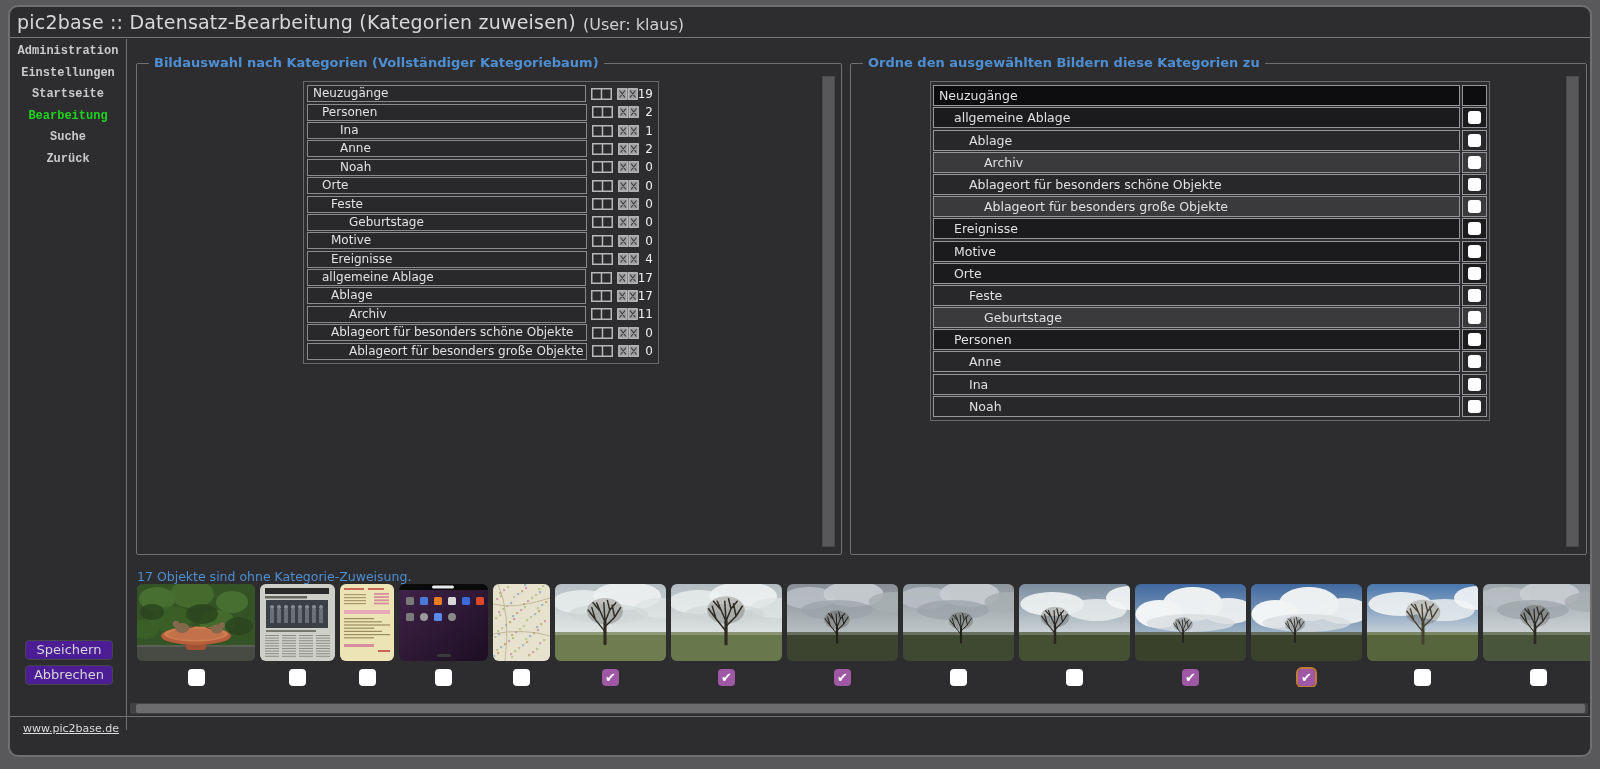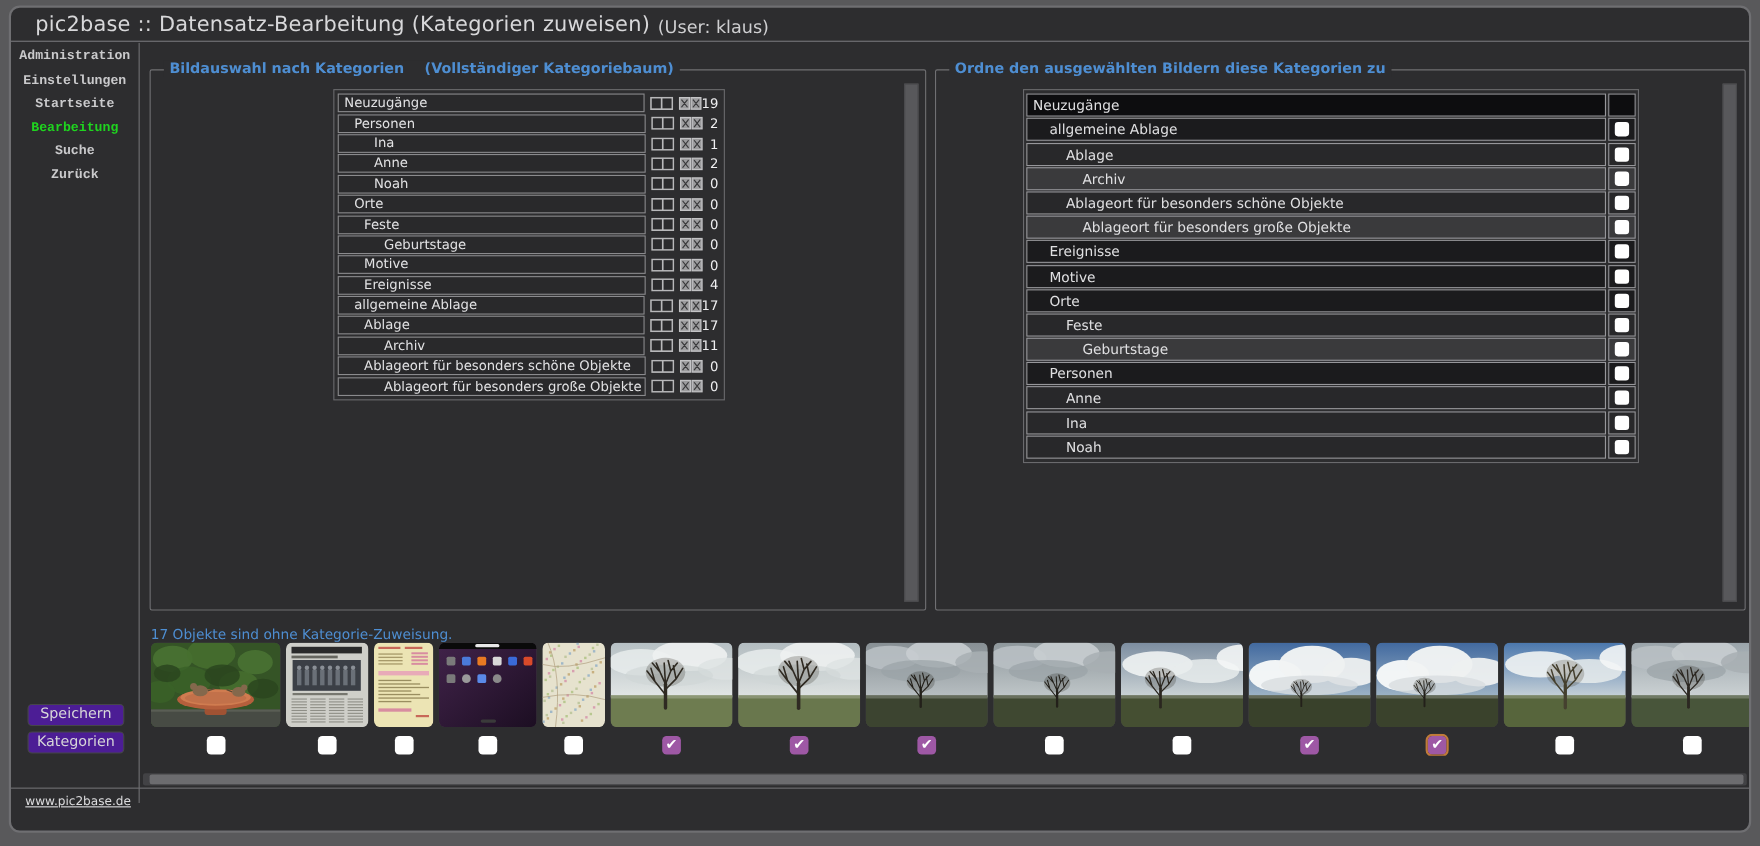--- a/index.html
+++ b/index.html
@@ -2,21 +2,21 @@
 <html><head>
 <meta charset="utf-8">
 <style>
   * { margin:0; padding:0; box-sizing:border-box; }
   html,body { width:1600px; height:769px; background:#59595b; overflow:hidden;
               font-family:"DejaVu Sans","Liberation Sans",sans-serif; }
   .window { position:absolute; left:8px; top:5px; width:1584px; height:752px;
             background:#2d2d2f; border:2px solid #6f6f72; border-radius:10px; overflow:hidden; }
   
   .titlebar { position:absolute; left:0; top:0; right:0; height:31px;
-              border-bottom:1px solid #77777a; display:flex; align-items:center; padding-left:22px; }
+              border-bottom:1px solid #77777a; display:flex; align-items:center; padding-left:7px; }
   .title-main { font-size:19px; color:#d8d8da; letter-spacing:.2px; }
   .title-user { font-size:16px; color:#cfcfd1; margin-left:7px; padding-top:4px; }
   
   .sidebar { position:absolute; left:0; top:32px; width:117px; bottom:25px;
              border-right:1px solid #707073; }
   .nav-item { text-align:center; font-size:12px; font-weight:bold; color:#cacacc;
               line-height:21.5px; cursor:default; }
   .nav-item.active { color:#1fd41f; }
   .nav-group-2 { position:absolute; top:346px; left:0; right:0; }
   .side-btn { position:absolute; left:15px; width:88px; height:20px; background:#4c1d95;
@@ -24,21 +24,21 @@
               text-align:center; line-height:18px; }
   #btn-save { top:601px; }
   #btn-cancel { top:626px; }
   
   .main { position:absolute; left:118px; top:32px; right:0; bottom:25px; }
   .fieldset { position:absolute; top:24px; height:492px; border:1px solid #707073; border-radius:2px; }
   .fs-left  { left:8px;  width:706px; }
   .fs-right { left:722px; width:737px; }
   .legend { position:absolute; top:-9px; left:12px; background:#2d2d2f; padding:0 5px;
             font-size:13px; font-weight:bold; color:#4e8ed2; white-space:nowrap; }
-  .legend .hint { margin-left:14px;text-align:center; }
+  .legend .hint { margin-left:0;text-align:center; }
   
   .ltable { position:absolute; left:166px; top:17px; width:356px;
             border:1px solid #6a6a6d; padding:2px 3px; }
   .lrow { display:flex; align-items:center; height:17.2px; margin:1.2px 0; }
   .lname { width:280px; height:17px; border:1px solid #8a8a8d; background:#29292b;
            font-size:12px; color:#e2e2e4; line-height:15px; overflow:hidden; white-space:nowrap; }
   .licon { display:inline-block; margin-left:5px; line-height:0; }
   .lcount { flex:1; text-align:right; font-size:12px; color:#f0f0f2; padding-right:2px; }
   .vscroll { position:absolute; width:13px; top:12px; height:471px; background:#58585b;
              border:1px solid #4a4a4d; }
@@ -87,21 +87,21 @@
   <div class="sidebar">
     <div style="padding-top:2px;font-family:Liberation Mono, monospace;" id="sidebar-nav">
         <div class="nav-item">Administration</div>
         <div class="nav-item">Einstellungen</div>
         <div class="nav-item">Startseite</div>
         <div class="nav-item active">Bearbeitung</div>
         <div class="nav-item">Suche</div>
         <div class="nav-item">Zurück</div>
       </div>
     <div class="side-btn" id="btn-save">Speichern</div>
-    <div class="side-btn" id="btn-cancel">Kategorien</div>
+    <div class="side-btn" id="btn-cancel">Abbrechen</div>
   </div>
 
   <div class="main">
 
     <div class="fieldset fs-left">
       <div class="legend">
         <span>Bildauswahl nach Kategorien</span>
         <span class="hint">(Vollständiger Kategoriebaum)</span>
       </div>
       <div class="ltable" id="left-rows">

